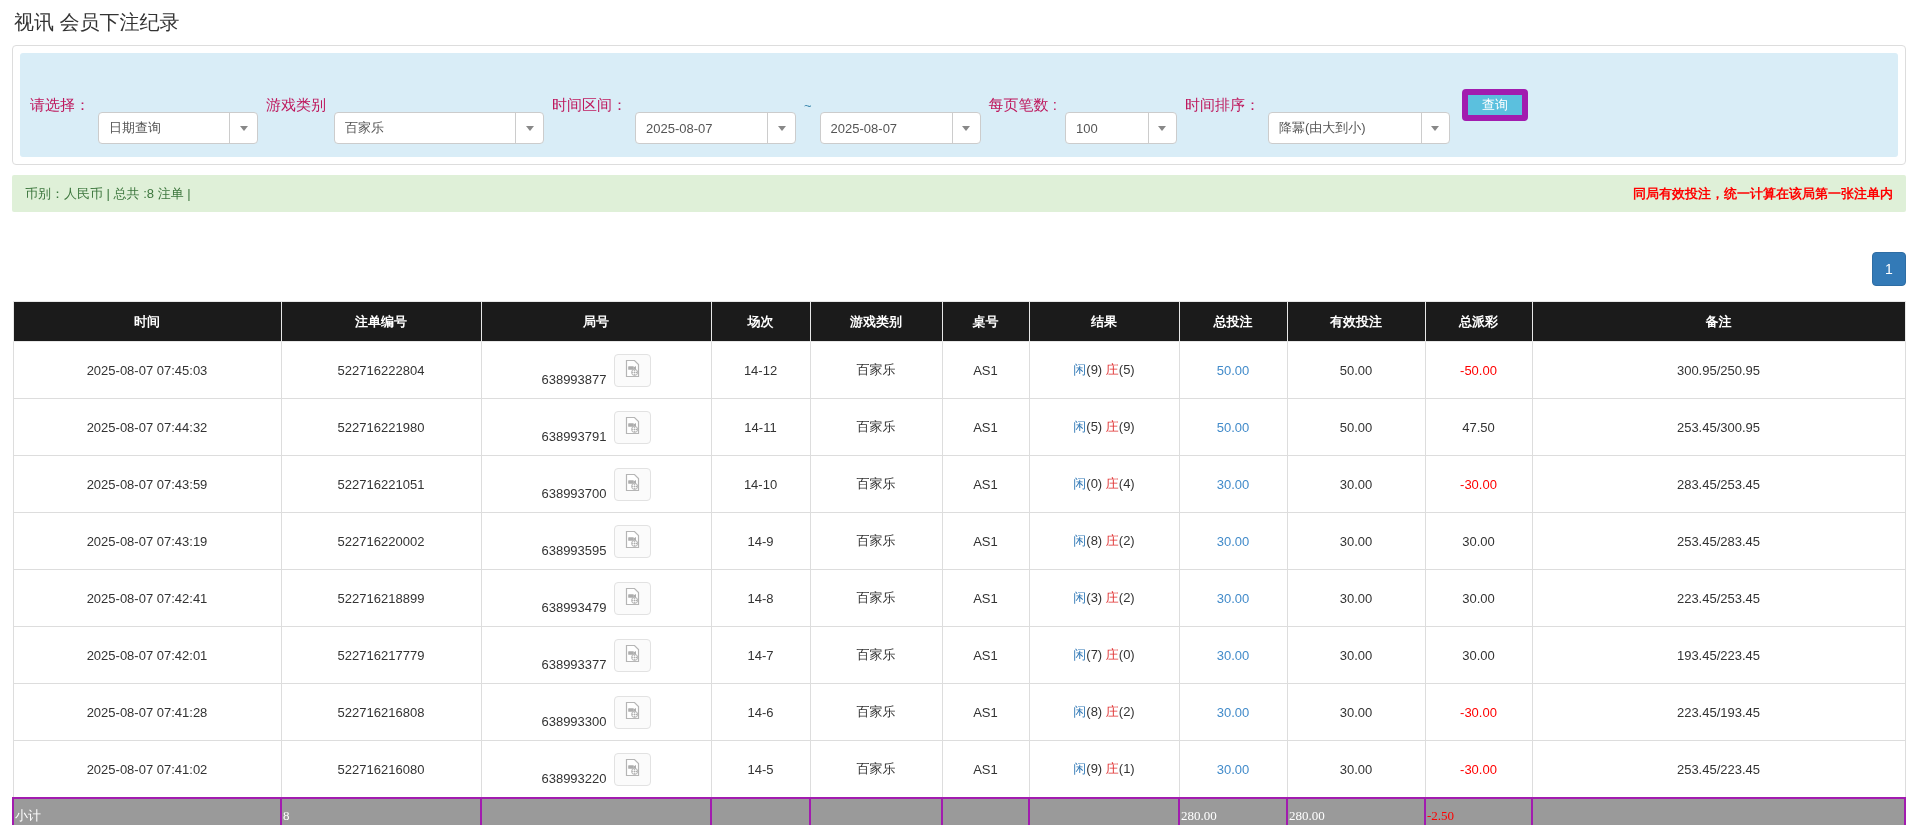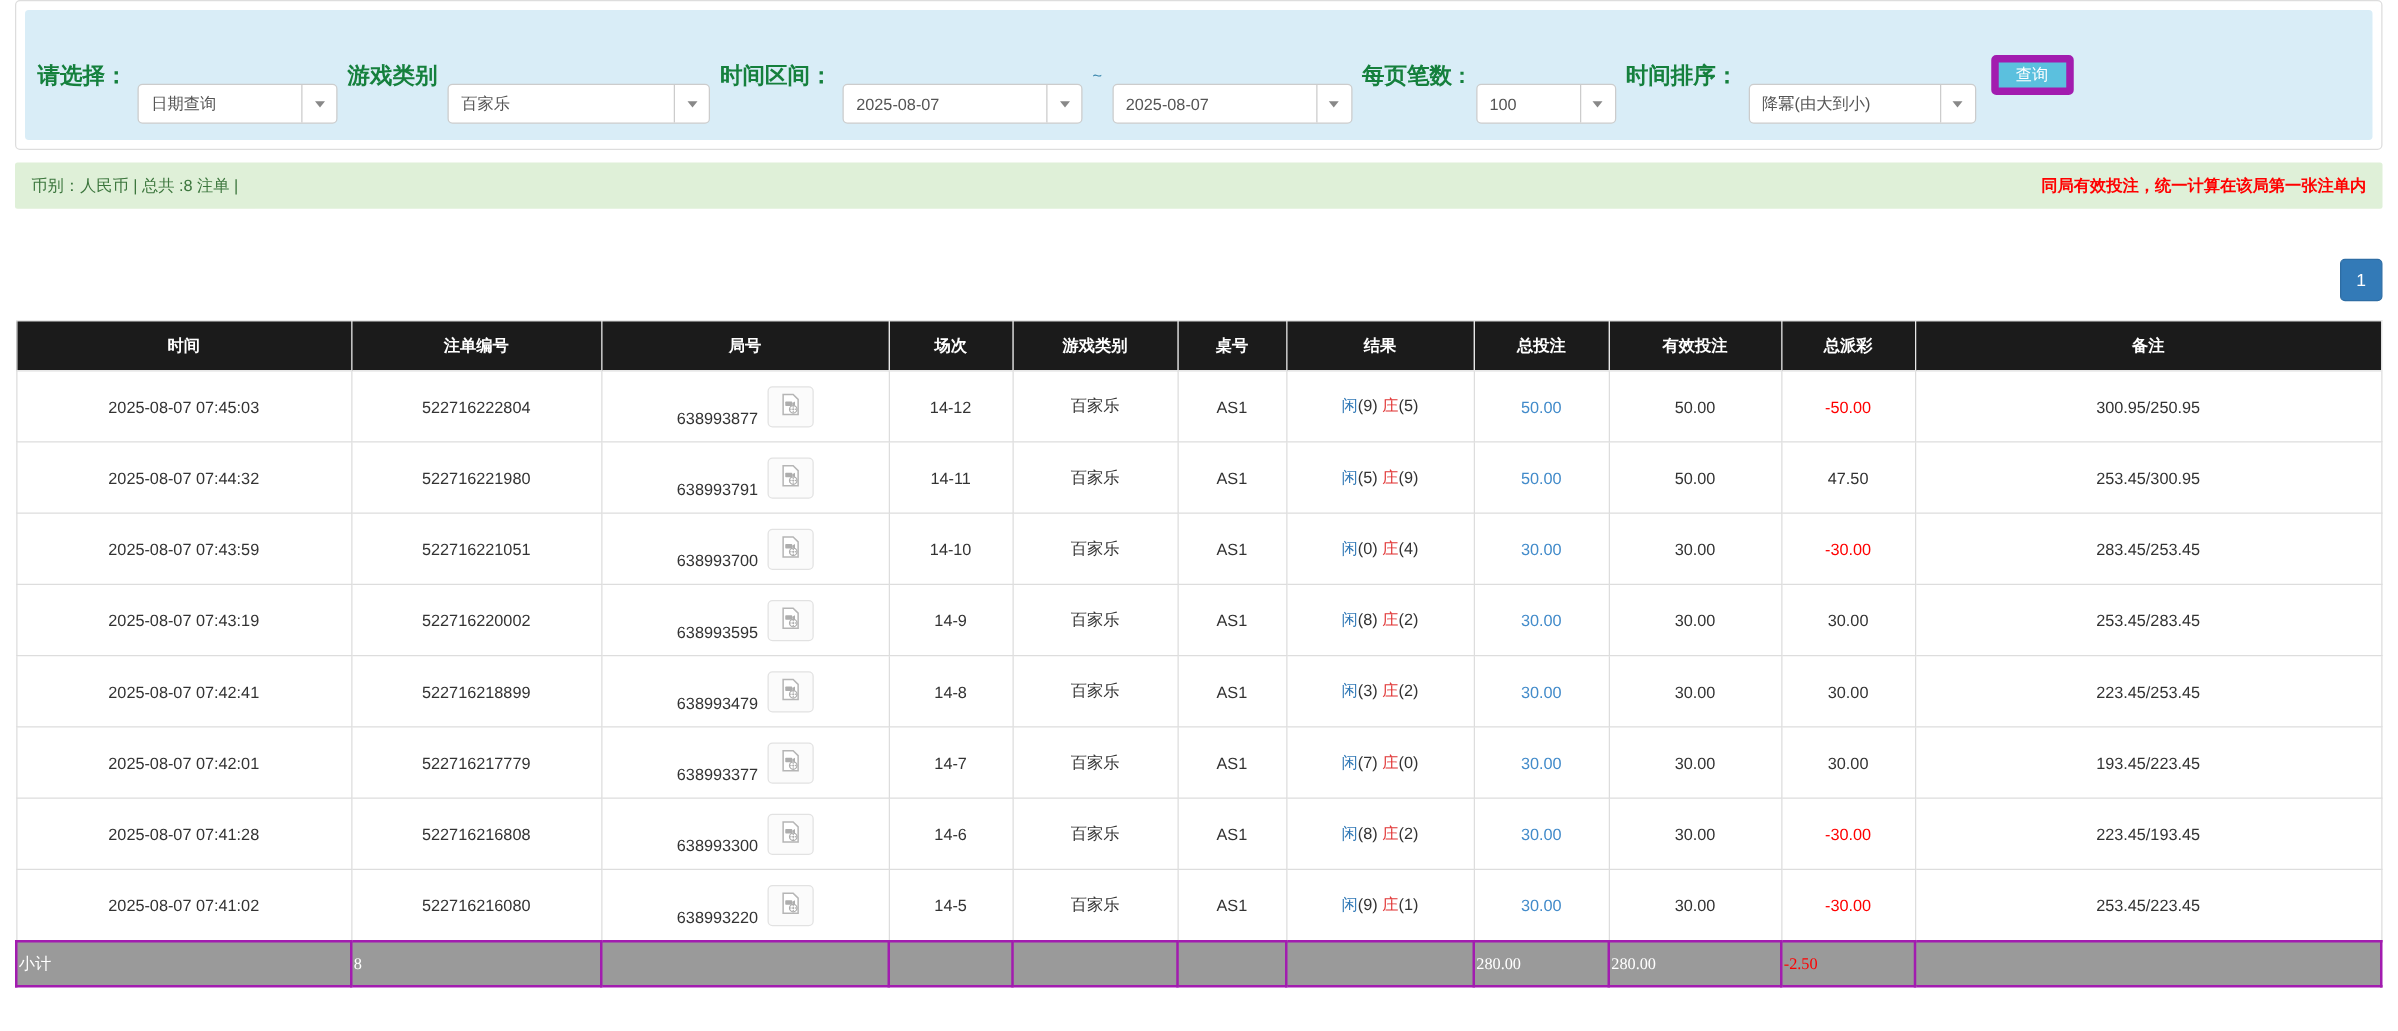--- a/index.html
+++ b/index.html
@@ -20,42 +20,42 @@
   .filter-panel {
     border: 1px solid #ddd; border-radius: 4px;
     padding: 7px; background: #fff;
   }
   .filter-bar {
     background: #d9edf7; border-radius: 3px;
     padding: 13px 10px;
     display: flex; align-items: center; gap: 8px;
   }
   .flabel {
-    color: #15803d; font-weight: bold; font-size: 18px;
+    color: #be185d; font-weight: normal; font-size: 15px;
     white-space: nowrap;
   }
   .tilde { color: #3a87ad; font-size: 13px; }
   .select {
     background: #fff; border: 1px solid #ccc; border-radius: 4px;
     height: 32px; box-sizing: border-box;
     display: flex; align-items: center; justify-content: space-between;
     font-size: 13px; color: #555; cursor: pointer; margin-top: 46px;
   }
   .select .val { padding-left: 10px; white-space: nowrap; overflow: hidden; }
   .select .caret-box {
     align-self: stretch; width: 27px; margin-left: 6px;
     border-left: 1px solid #ccc;
     display: flex; align-items: center; justify-content: center;
   }
   .caret {
     width: 0; height: 0;
     border-left: 4px solid transparent; border-right: 4px solid transparent;
     border-top: 5px solid #888;
   }
-  .w1 { width: 160px; } .w2 { width: 210px; } .wd { width: 192px; text-align: right; }
+  .w1 { width: 160px; } .w2 { width: 210px; } .wd { width: 161px; text-align: right; }
   .w3 { width: 112px; } .w4 { width: 182px; }
   .btn-query {
     background: #5bc0de; border: 6px solid #a21caf; color: #fff;
     height: 32px; padding: 0 14px; border-radius: 4px;
     font-size: 13px; cursor: pointer; margin-left: 4px;
     font-family: inherit;
   }
 
   
   .info-bar {
@@ -104,20 +104,21 @@
     background: #9a9a9a; color: #fff;
     border: 2px solid #a21caf; height: 32px; text-align: left; font-family: Liberation Serif, serif;
   }
   table.records tr.sum-row td.neg { color: #f00; }
 </style>
 </head>
 <body>
 
 <div class="container">
 
+  <h1 class="page-title">视讯 会员下注纪录</h1>
 
   <div class="filter-panel">
     <div class="filter-bar">
       <span class="flabel">请选择：</span>
       <div class="select w1">
         <span class="val">日期查询</span>
         <span class="caret-box">
             <span class="caret"></span>
           </span>
       </div>

